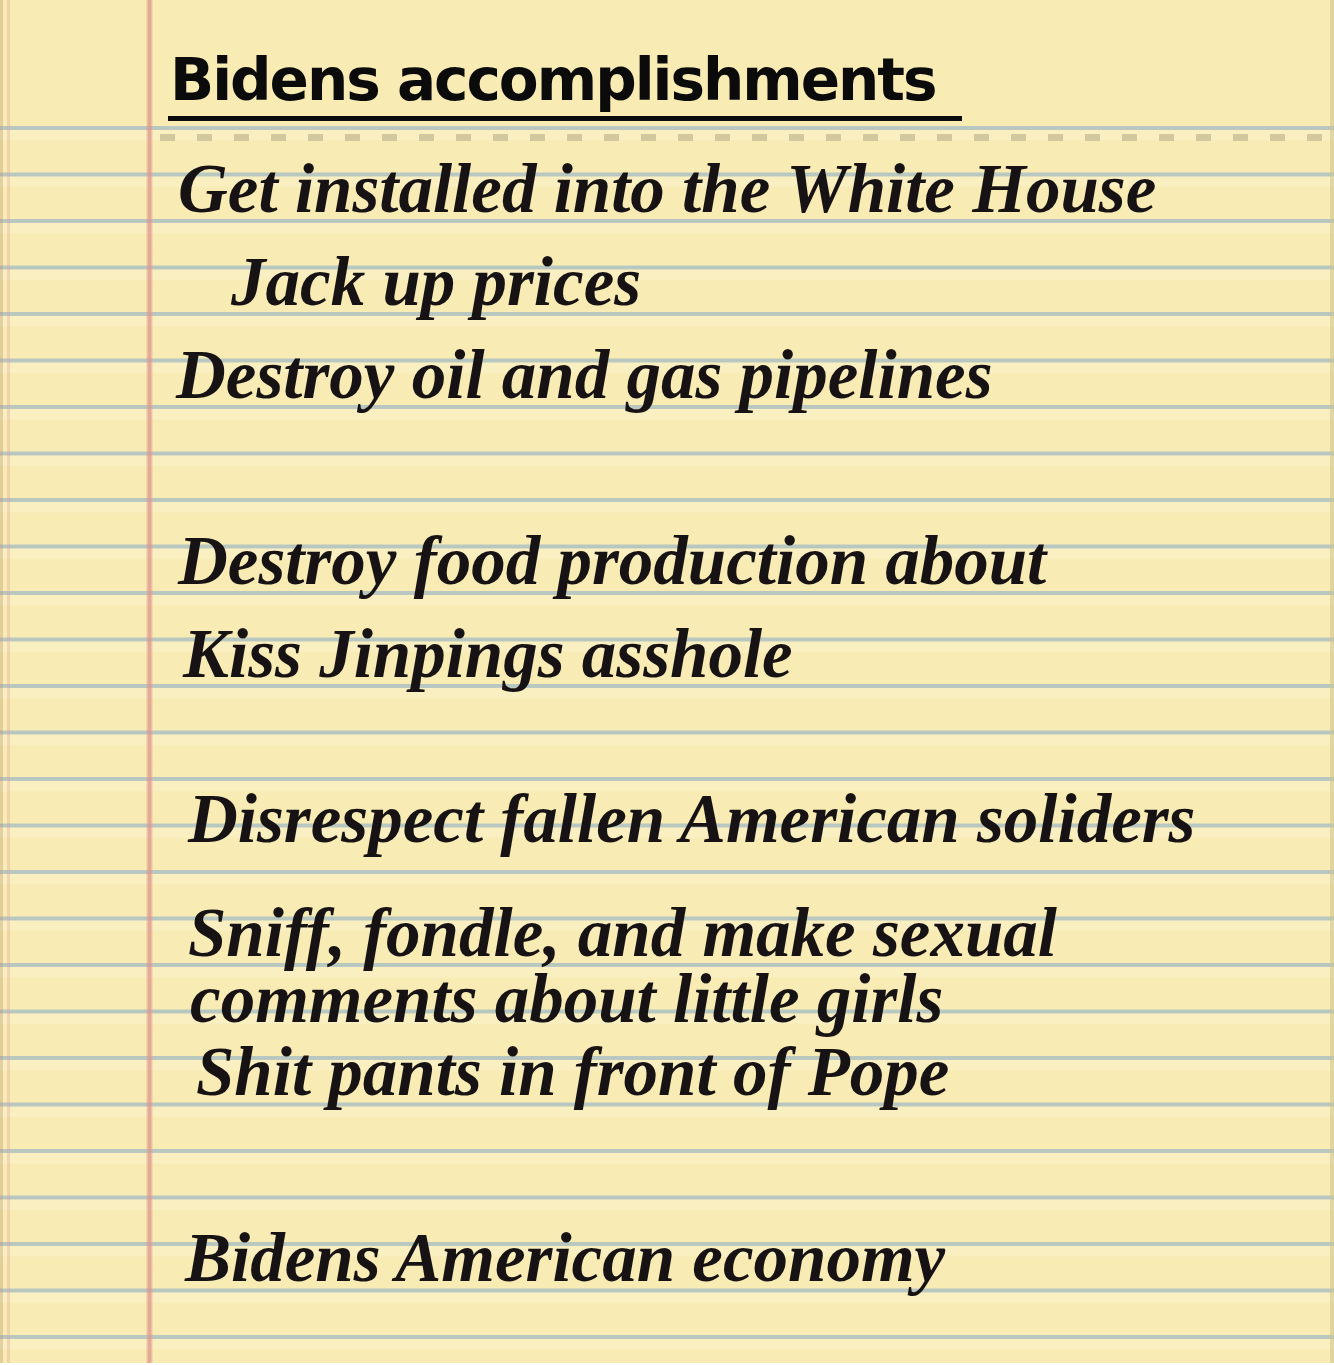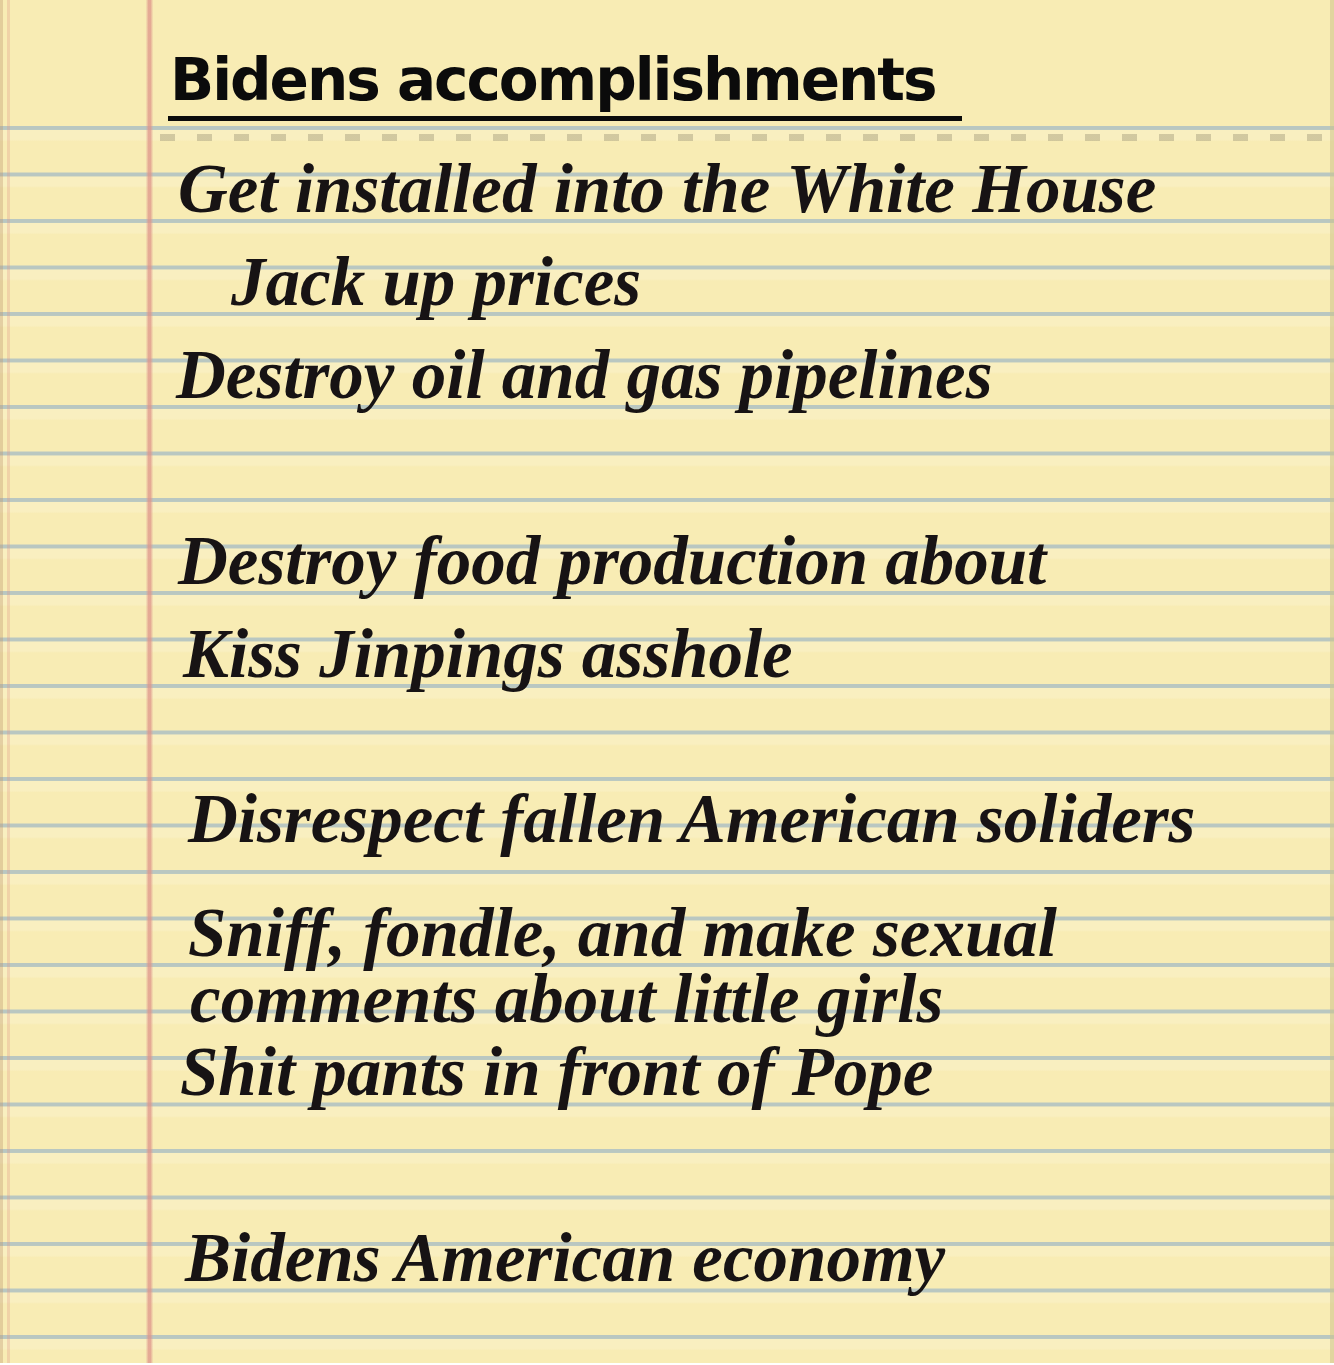--- a/index.html
+++ b/index.html
@@ -117,16 +117,16 @@
   <div class="note-title">Bidens accomplishments</div>
 
   <div class="script-line" style="top:159px;  left:178px;">Get installed into the White House</div>
   <div class="script-line" style="top:252px;  left:185px;margin-left:46px;">Jack up prices</div>
   <div class="script-line" style="top:345px;  left:176px;text-align:right;">Destroy oil and gas pipelines</div>
   <div class="script-line" style="top:531px;  left:178px;">Destroy food production about</div>
   <div class="script-line" style="top:624px;  left:183px;">Kiss Jinpings asshole</div>
   <div class="script-line" style="top:750px;  left:188px;margin-top:39px;">Disrespect fallen American soliders</div>
   <div class="script-line" style="top:903px;  left:188px;">Sniff, fondle, and make sexual</div>
   <div class="script-line" style="top:969px;  left:190px;">comments about little girls</div>
-  <div class="script-line" style="top:1042px; left:180px;">Shit pants in front of Pope</div>
+  <div class="script-line" style="top:1042px; left:196px;">Shit pants in front of Pope</div>
   <div class="script-line" style="top:1228px; left:185px;">Bidens American economy</div>
 
 </div>
 
 </body></html>

